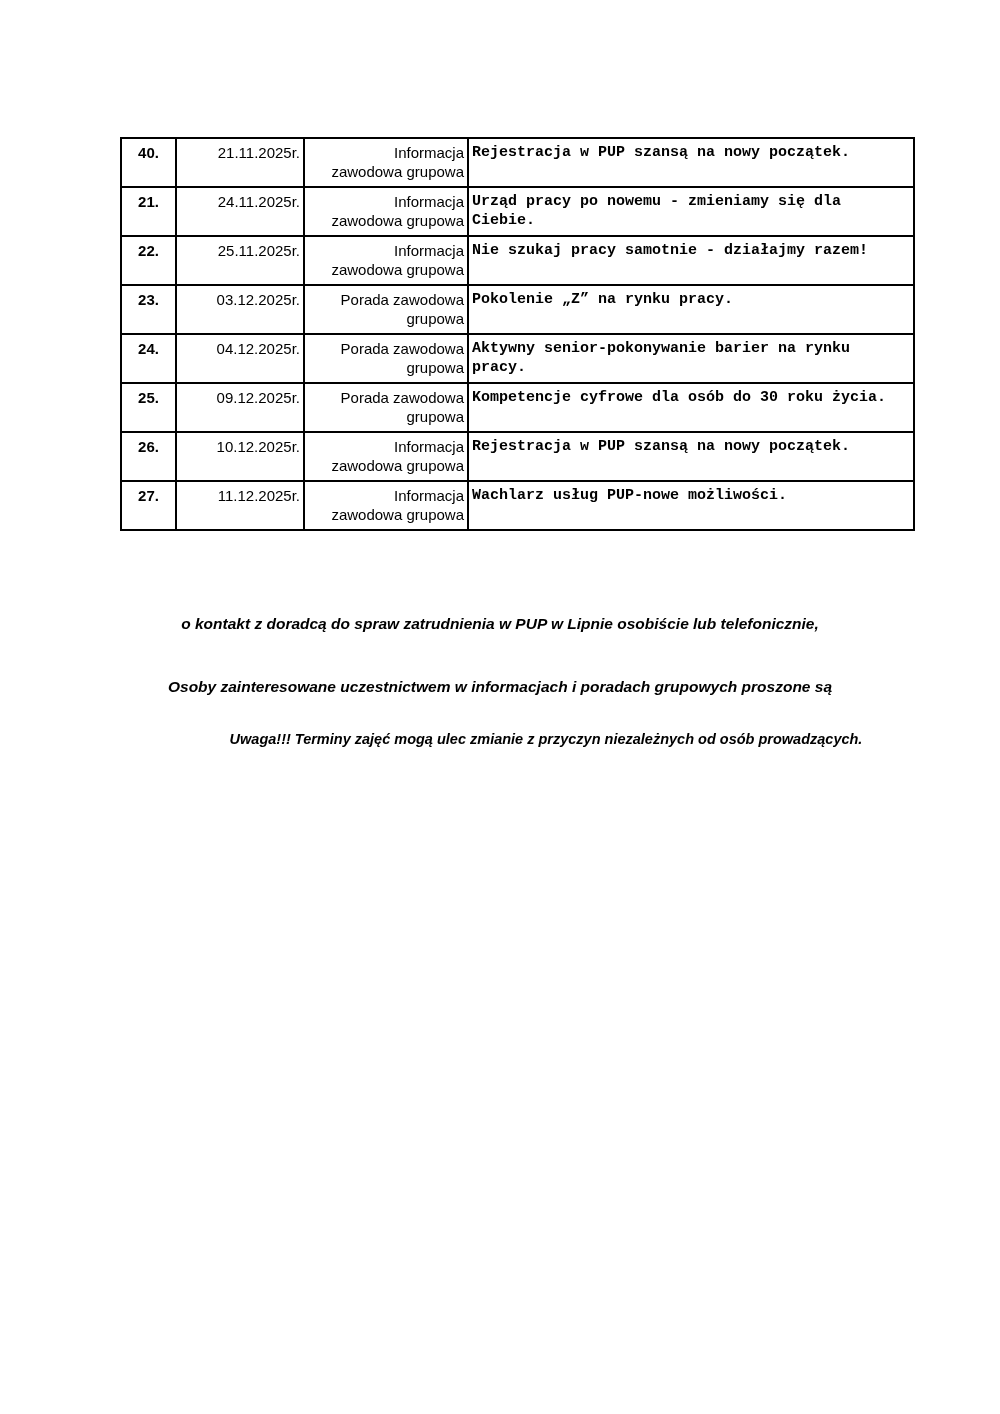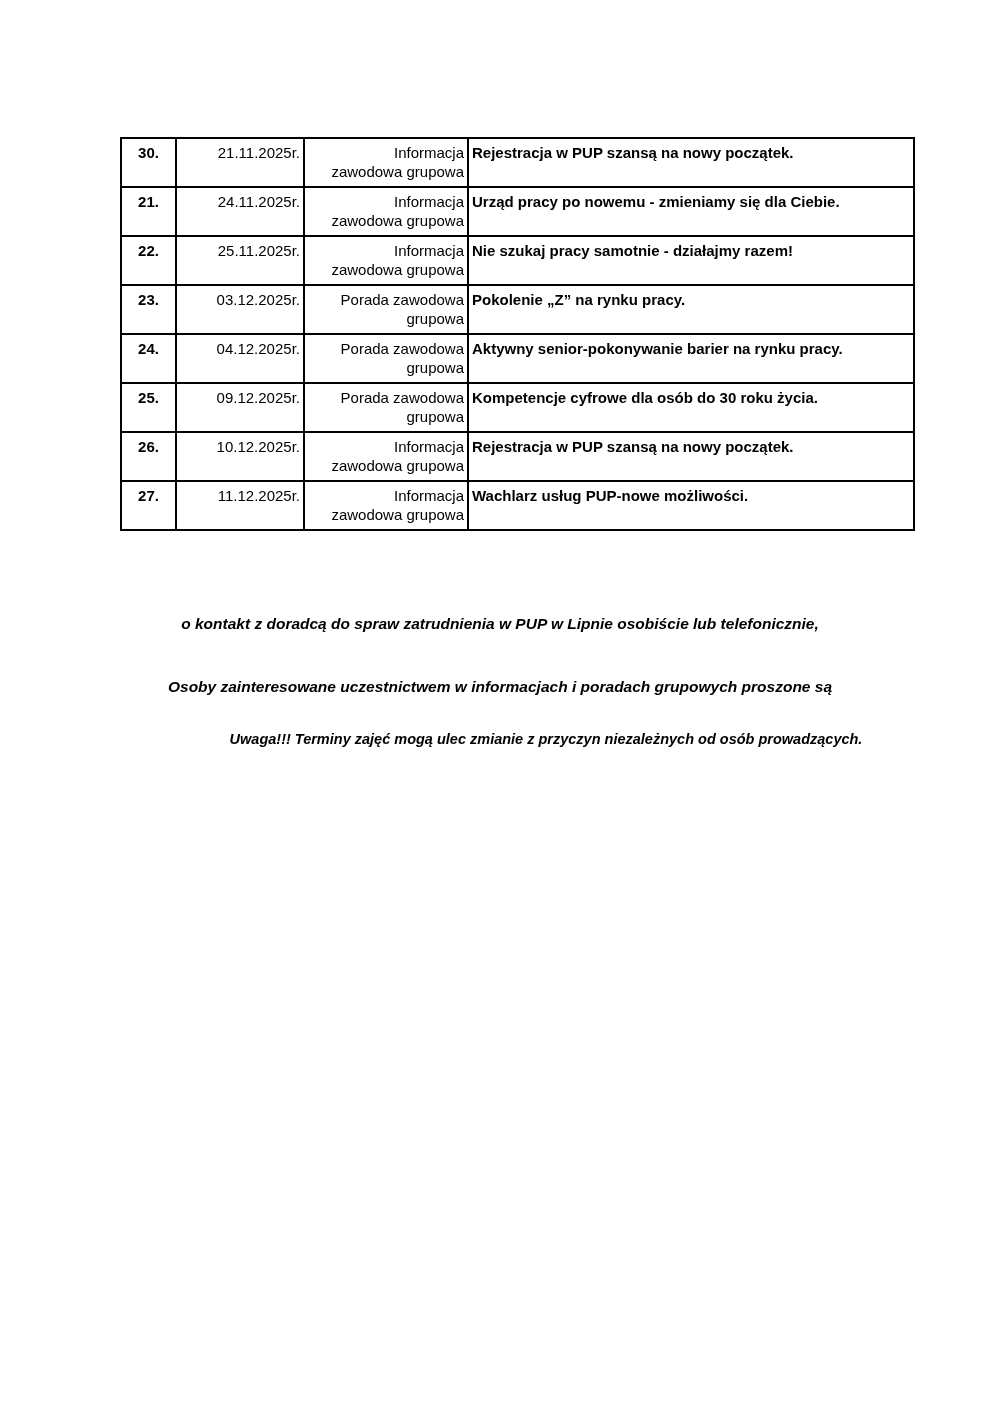--- a/index.html
+++ b/index.html
@@ -51,20 +51,21 @@
     width: 156px;
     text-align: right;
     font-weight: normal;
   }
   td.c-title {
     width: 438px;
     text-align: left;
     font-weight: bold;
     padding-left: 9px;
     padding-right: 4px;
+    font-family: Liberation Mono, monospace;
   }
   .footer-block {
     position: absolute;
     left: 0;
     width: 1000px;
     text-align: center;
     font-weight: bold;
     font-style: italic;
     white-space: pre-wrap;
   }
@@ -89,21 +90,21 @@
   }
 </style>
 </head>
 <body>
 
 <div class="page">
 
   <table class="schedule">
     <tbody>
       <tr>
-        <td class="c-no">30.</td>
+        <td class="c-no">40.</td>
         <td class="c-date">21.11.2025r.</td>
         <td class="c-type">
           <span class="line">Informacja</span>
           <span class="line">zawodowa grupowa</span>
         </td>
         <td class="c-title">Rejestracja w PUP szansą na nowy początek.</td>
       </tr>
       <tr>
         <td class="c-no">21.</td>
         <td class="c-date">24.11.2025r.</td>

